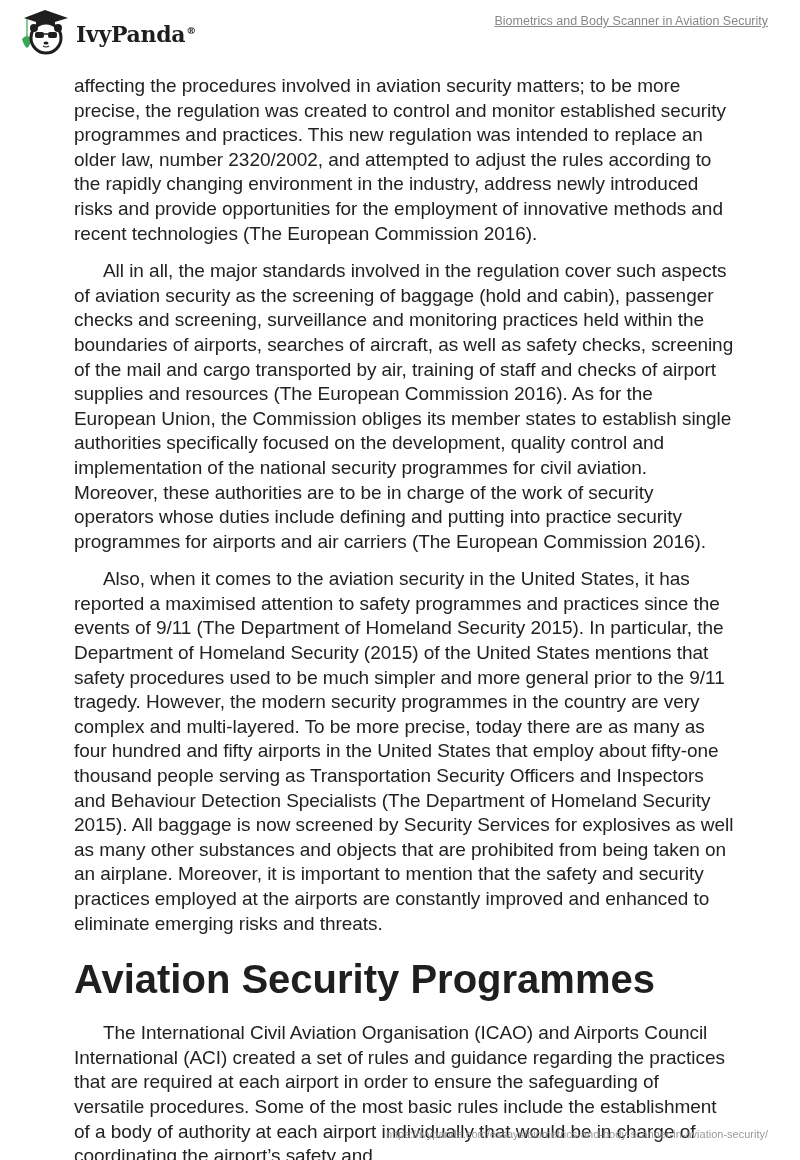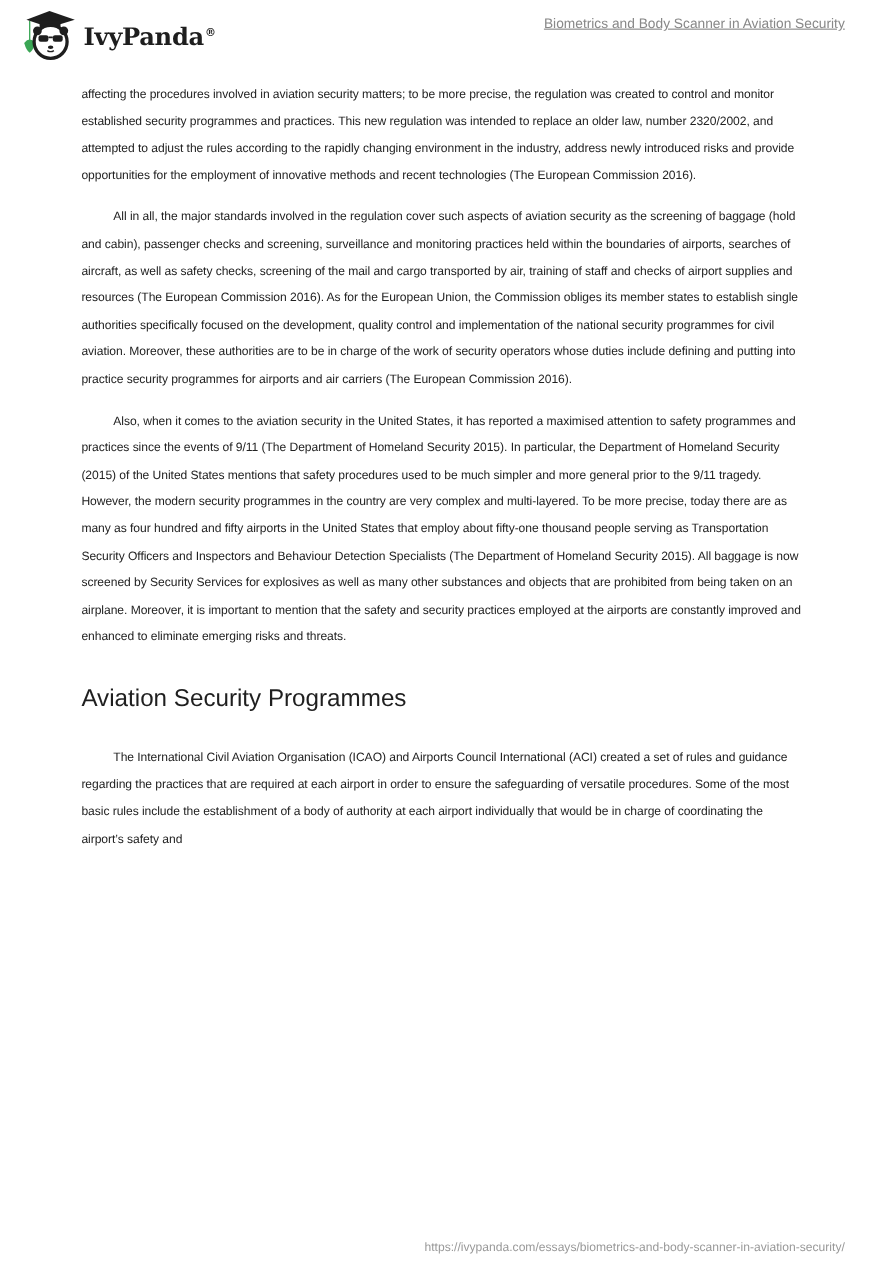--- a/index.html
+++ b/index.html
@@ -4,23 +4,23 @@
 <style>
   html, body { margin: 0; padding: 0; background: #ffffff; }
   body { width: 800px; height: 1160px; position: relative; overflow: hidden; font-family: "Liberation Sans", sans-serif; color: #222222; }
   .header { position: absolute; top: 0; left: 0; width: 800px; height: 60px; }
   .logo { position: absolute; left: 16px; top: 8px; display: flex; align-items: center; }
   .logo-icon { width: 58px; height: 48px; }
   .logo-text { font-family: "DejaVu Serif", "Liberation Serif", serif; font-weight: bold; font-size: 22px; color: #1e1e1e; margin-left: 2px; margin-top: 4px; letter-spacing: -0.3px; }
   .logo-text sup { font-size: 10px; vertical-align: super; margin-left: 1px; }
   .header-title { position: absolute; right: 32px; top: 14px; font-size: 12.5px; color: #888888; text-decoration: underline; }
   .content { position: absolute; left: 74px; top: 74px; width: 660px; }
-  .content p { margin: 0 0 13px 0; font-size: 11px; line-height: 24.6px; color: #222222; letter-spacing: -0.05px; }
+  .content p { margin: 0 0 13px 0; font-size: 19px; line-height: 24.6px; color: #222222; letter-spacing: -0.05px; }
   .content p.indent { text-indent: 29px; }
-  .content h2 { font-size: 22px; font-weight: normal; margin: 25px 0 24px 0; line-height: 36px; color: #1f1f1f; }
+  .content h2 { font-size: 40px; font-weight: bold; margin: 25px 0 24px 0; line-height: 36px; color: #1f1f1f; }
   .footer-url { position: absolute; right: 32px; bottom: 20px; font-size: 11px; color: #999999; }
 </style>
 </head>
 <body>
 
 <div class="header">
   <div class="logo">
     <svg class="logo-icon" viewBox="0 0 58 48">
 
       <polygon points="8,10 29,2 52,10 29,17" fill="#1e1e1e"></polygon>

